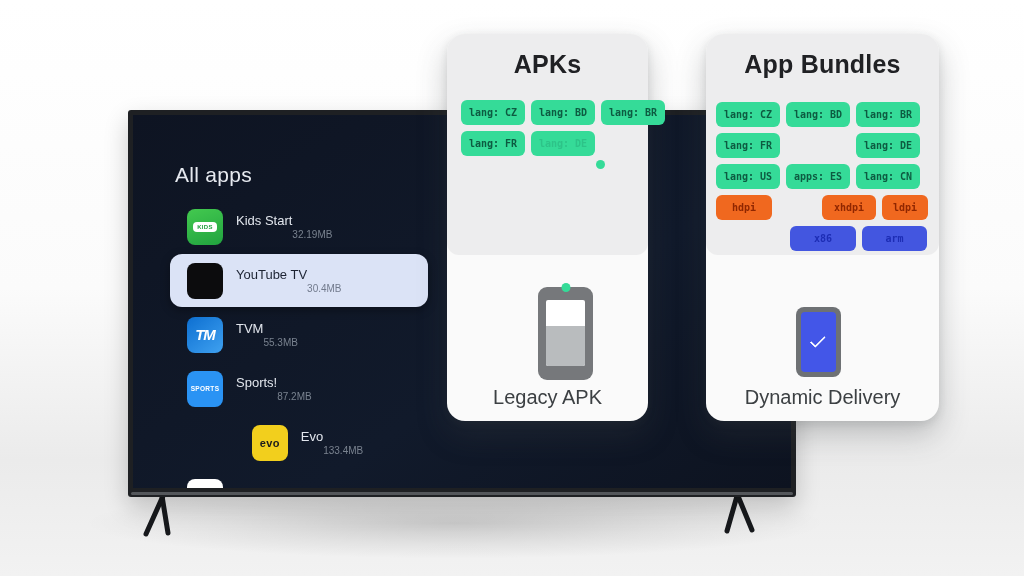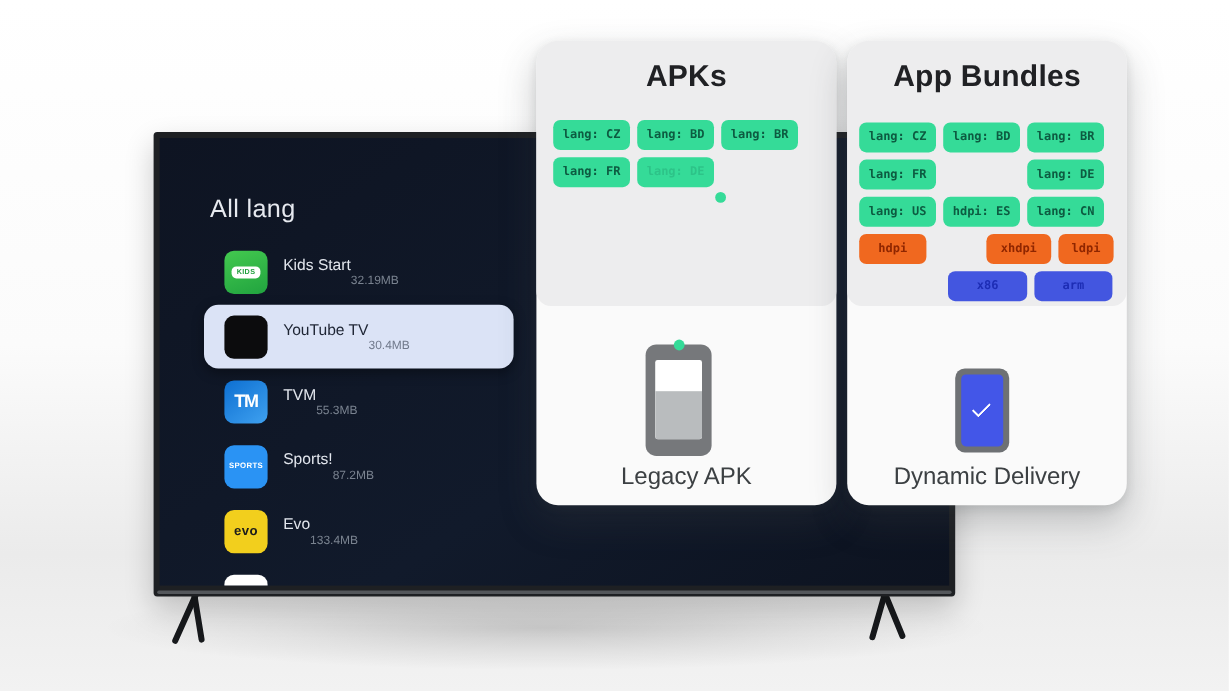--- a/index.html
+++ b/index.html
@@ -56,38 +56,38 @@
   .icon.kids-start{background:linear-gradient(160deg,#43c94f,#21a33f);}
   .kids-pill{background:#fff;color:#1f9e3c;font-size:6px;font-weight:bold;
     padding:2px 4px;border-radius:4px;letter-spacing:.3px;}
   .icon.youtube-tv{background:#0c0c0d;}
   .yt-badge{width:15px;height:11px;background:#e3261a;border-radius:3px;
     display:flex;align-items:center;justify-content:center;}
   .yt-play{width:0;height:0;border-left:5px solid #fff;
     border-top:3px solid transparent;border-bottom:3px solid transparent;}
   .yt-tv{color:#fff;font-size:8px;font-weight:bold;margin-left:2px;padding-left:48px;}
   .icon.tvm{background:linear-gradient(140deg,#0d6fd1,#3fa1f0);}
-  .tvm-text{color:#fff;font-weight:bold;font-size:15px;letter-spacing:-1px;text-align:right;}
+  .tvm-text{color:#fff;font-weight:bold;font-style:italic;font-size:15px;letter-spacing:-1px;text-align:right;}
   .icon.sports{background:#2a93f4;}
   .sports-text{color:#fff;font-size:6.5px;font-weight:bold;letter-spacing:.3px;}
   .icon.evo{background:#f2cf1d;}
   .evo-text{color:#1c1c1c;font-size:11px;font-weight:bold;letter-spacing:.3px;}
   .icon.youtube{background:#ffffff;}
 
   
   .card{
     position:absolute;top:34px;height:387px;z-index:2;background:#fafafa;
     border-radius:18px;
     box-shadow:0 14px 30px rgba(60,64,67,0.28),0 3px 8px rgba(60,64,67,0.12);
   }
   .card .top-bg{
     position:absolute;left:0;top:0;right:0;height:221px;
     background:#ededee;border-radius:18px 18px 12px 12px;
   }
-  .card.apks{left:447px;width:250px;}
+  .card.apks{left:447px;width:201px;}
   .card.bundles{left:706px;width:233px;}
   .card h2{
     position:absolute;top:16px;left:0;right:0;margin:0;text-align:center;
     font-size:25px;color:#202124;letter-spacing:.2px;
   }
   .chips{position:absolute;}
   .card.apks .chips{left:14px;top:66px;right:12px;}
   .card.bundles .chips{left:10px;top:68px;right:10px;}
   .chip-row{display:flex;gap:6px;margin-bottom:6px;}
   .chip{
@@ -135,21 +135,21 @@
 
   <svg class="legs" width="1024" height="576">
     <path d="M163 496 L146 534" stroke="#17191c" stroke-width="5" stroke-linecap="round"></path>
     <path d="M162 496 L168 533" stroke="#17191c" stroke-width="5" stroke-linecap="round"></path>
     <path d="M737 496 L727 531" stroke="#17191c" stroke-width="5" stroke-linecap="round"></path>
     <path d="M738 496 L752 530" stroke="#17191c" stroke-width="5" stroke-linecap="round"></path>
   </svg>
 
   <div class="tv">
     <div class="tv-screen">
-      <div class="screen-title">All lang</div>
+      <div class="screen-title">All apps</div>
       <div id="app-list">
           <div class="app-row" style="top: 85px;">
             <div class="icon kids-start">
               <span class="kids-pill">KIDS</span>
             </div>
             <div class="app-text">
               <span class="app-name">Kids Start</span>
               <span class="app-size">32.19MB</span>
             </div>
           </div>
@@ -176,21 +176,21 @@
           </div>
           <div class="app-row" style="top: 247px;">
             <div class="icon sports">
               <span class="sports-text">SPORTS</span>
             </div>
             <div class="app-text">
               <span class="app-name">Sports!</span>
               <span class="app-size">87.2MB</span>
             </div>
           </div>
-          <div class="app-row" style="top: 301px;">
+          <div class="app-row" style="top: 301px; justify-content: center;">
             <div class="icon evo">
               <span class="evo-text">evo</span>
             </div>
             <div class="app-text">
               <span class="app-name">Evo</span>
               <span class="app-size">133.4MB</span>
             </div>
           </div>
           <div class="app-row" style="top: 355px;">
             <div class="icon youtube"></div>
@@ -232,21 +232,21 @@
           <div class="chip green">lang: BD</div>
           <div class="chip green">lang: BR</div>
         </div>
         <div class="chip-row">
           <div class="chip green">lang: FR</div>
           <div class="chip-spacer" style="width: 64px;"></div>
           <div class="chip green">lang: DE</div>
         </div>
         <div class="chip-row">
           <div class="chip green">lang: US</div>
-          <div class="chip green">hdpi: ES</div>
+          <div class="chip green">apps: ES</div>
           <div class="chip green">lang: CN</div>
         </div>
         <div class="chip-row">
           <div class="chip orange" style="width: 56px;">hdpi</div>
           <div class="chip-spacer" style="width: 38px;"></div>
           <div class="chip orange" style="width: 54px; text-align: right;">xhdpi</div>
           <div class="chip orange" style="width: 46px;">ldpi</div>
         </div>
         <div class="chip-row">
           <div class="chip-spacer" style="width: 68px;"></div>

